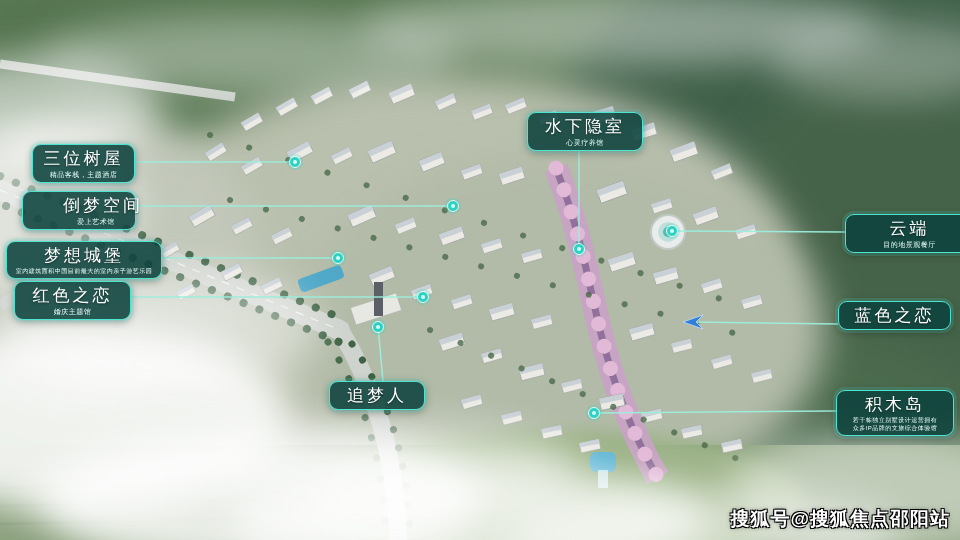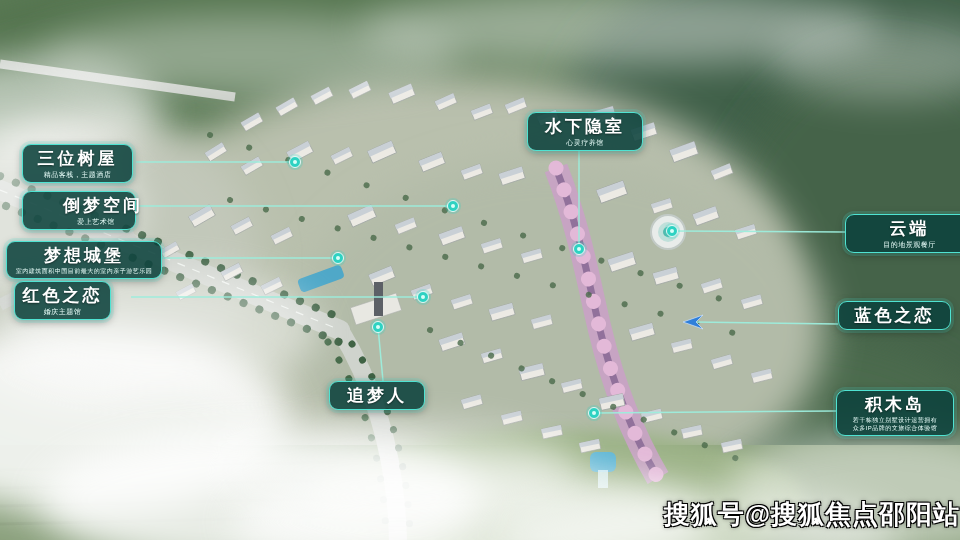--- a/index.html
+++ b/index.html
@@ -14,30 +14,30 @@
     position:absolute;
     background:rgba(13,66,60,0.88);
     border:1.5px solid #4fe3d2;
     border-radius:9px;
     box-shadow:0 0 0 3px rgba(79,227,210,0.18), 0 2px 8px rgba(0,0,0,0.35);
     color:#fff;text-align:center;
     padding:4px 6px 3px;
     box-sizing:border-box;
   }
   .label .title{
-    font-size:17px;font-weight:bold;letter-spacing:3px;line-height:1.15;
+    font-size:17px;font-weight:normal;letter-spacing:3px;line-height:1.15;
     text-shadow:0 1px 2px rgba(0,0,0,0.45);white-space:nowrap;
   }
   .label .sub{
     font-size:7px;line-height:1.35;margin-top:1px;color:#eafffb;
     letter-spacing:0.5px;white-space:nowrap;overflow:hidden;
   }
   .watermark{
-    position:absolute;right:0;bottom:8px;
-    font-size:26px;font-weight:bold;color:#fff;letter-spacing:1px;
+    position:absolute;right:10px;bottom:8px;
+    font-size:19px;font-weight:bold;color:#fff;letter-spacing:1px;
     text-shadow:-1px -1px 0 #000,1px -1px 0 #000,-1px 1px 0 #000,1px 1px 0 #000,0 0 5px rgba(0,0,0,.6);
   }
 </style>
 </head>
 <body>
 
 <div class="stage">
 
   <svg class="scene" viewBox="0 0 960 540" aria-hidden="true">
     <defs>
@@ -242,36 +242,36 @@
           <circle r="8" fill="rgba(46,210,194,0.25)"></circle>
           <circle r="5.5" fill="#2ed2c2" stroke="rgba(255,255,255,0.85)" stroke-width="1"></circle>
           <circle r="2" fill="#d8fff8"></circle>
         </g>
       <g transform="translate(683,322)">
         <polygon points="0,0 20,-7 13,0 20,7" fill="#2f7fd9" stroke="#cfe4ff" stroke-width="0.7"></polygon>
       </g>
     </g>
   </svg>
 
-  <div class="label" style="left:22px;top:144px;width:111px;">
+  <div class="label" style="left:32px;top:144px;width:103px;">
     <div class="title">三位树屋</div>
     <div class="sub">精品客栈，主题酒店</div>
   </div>
 
   <div class="label" style="left:22px;top:191px;width:114px;padding-left:40px;">
     <div class="title">倒梦空间</div>
     <div class="sub">爱上艺术馆</div>
   </div>
 
   <div class="label" style="left:6px;top:241px;width:156px;">
     <div class="title">梦想城堡</div>
     <div class="sub" style="font-size:6px;">室内建筑面积中国目前最大的室内亲子游艺乐园</div>
   </div>
 
-  <div class="label" style="left:14px;top:281px;width:97px;">
+  <div class="label" style="left:14px;top:281px;width:117px;">
     <div class="title">红色之恋</div>
     <div class="sub">婚庆主题馆</div>
   </div>
 
   <div class="label" style="left:527px;top:112px;width:116px;">
     <div class="title">水下隐室</div>
     <div class="sub">心灵疗养馆</div>
   </div>
 
   <div class="label" style="left:845px;top:214px;width:129px;">

